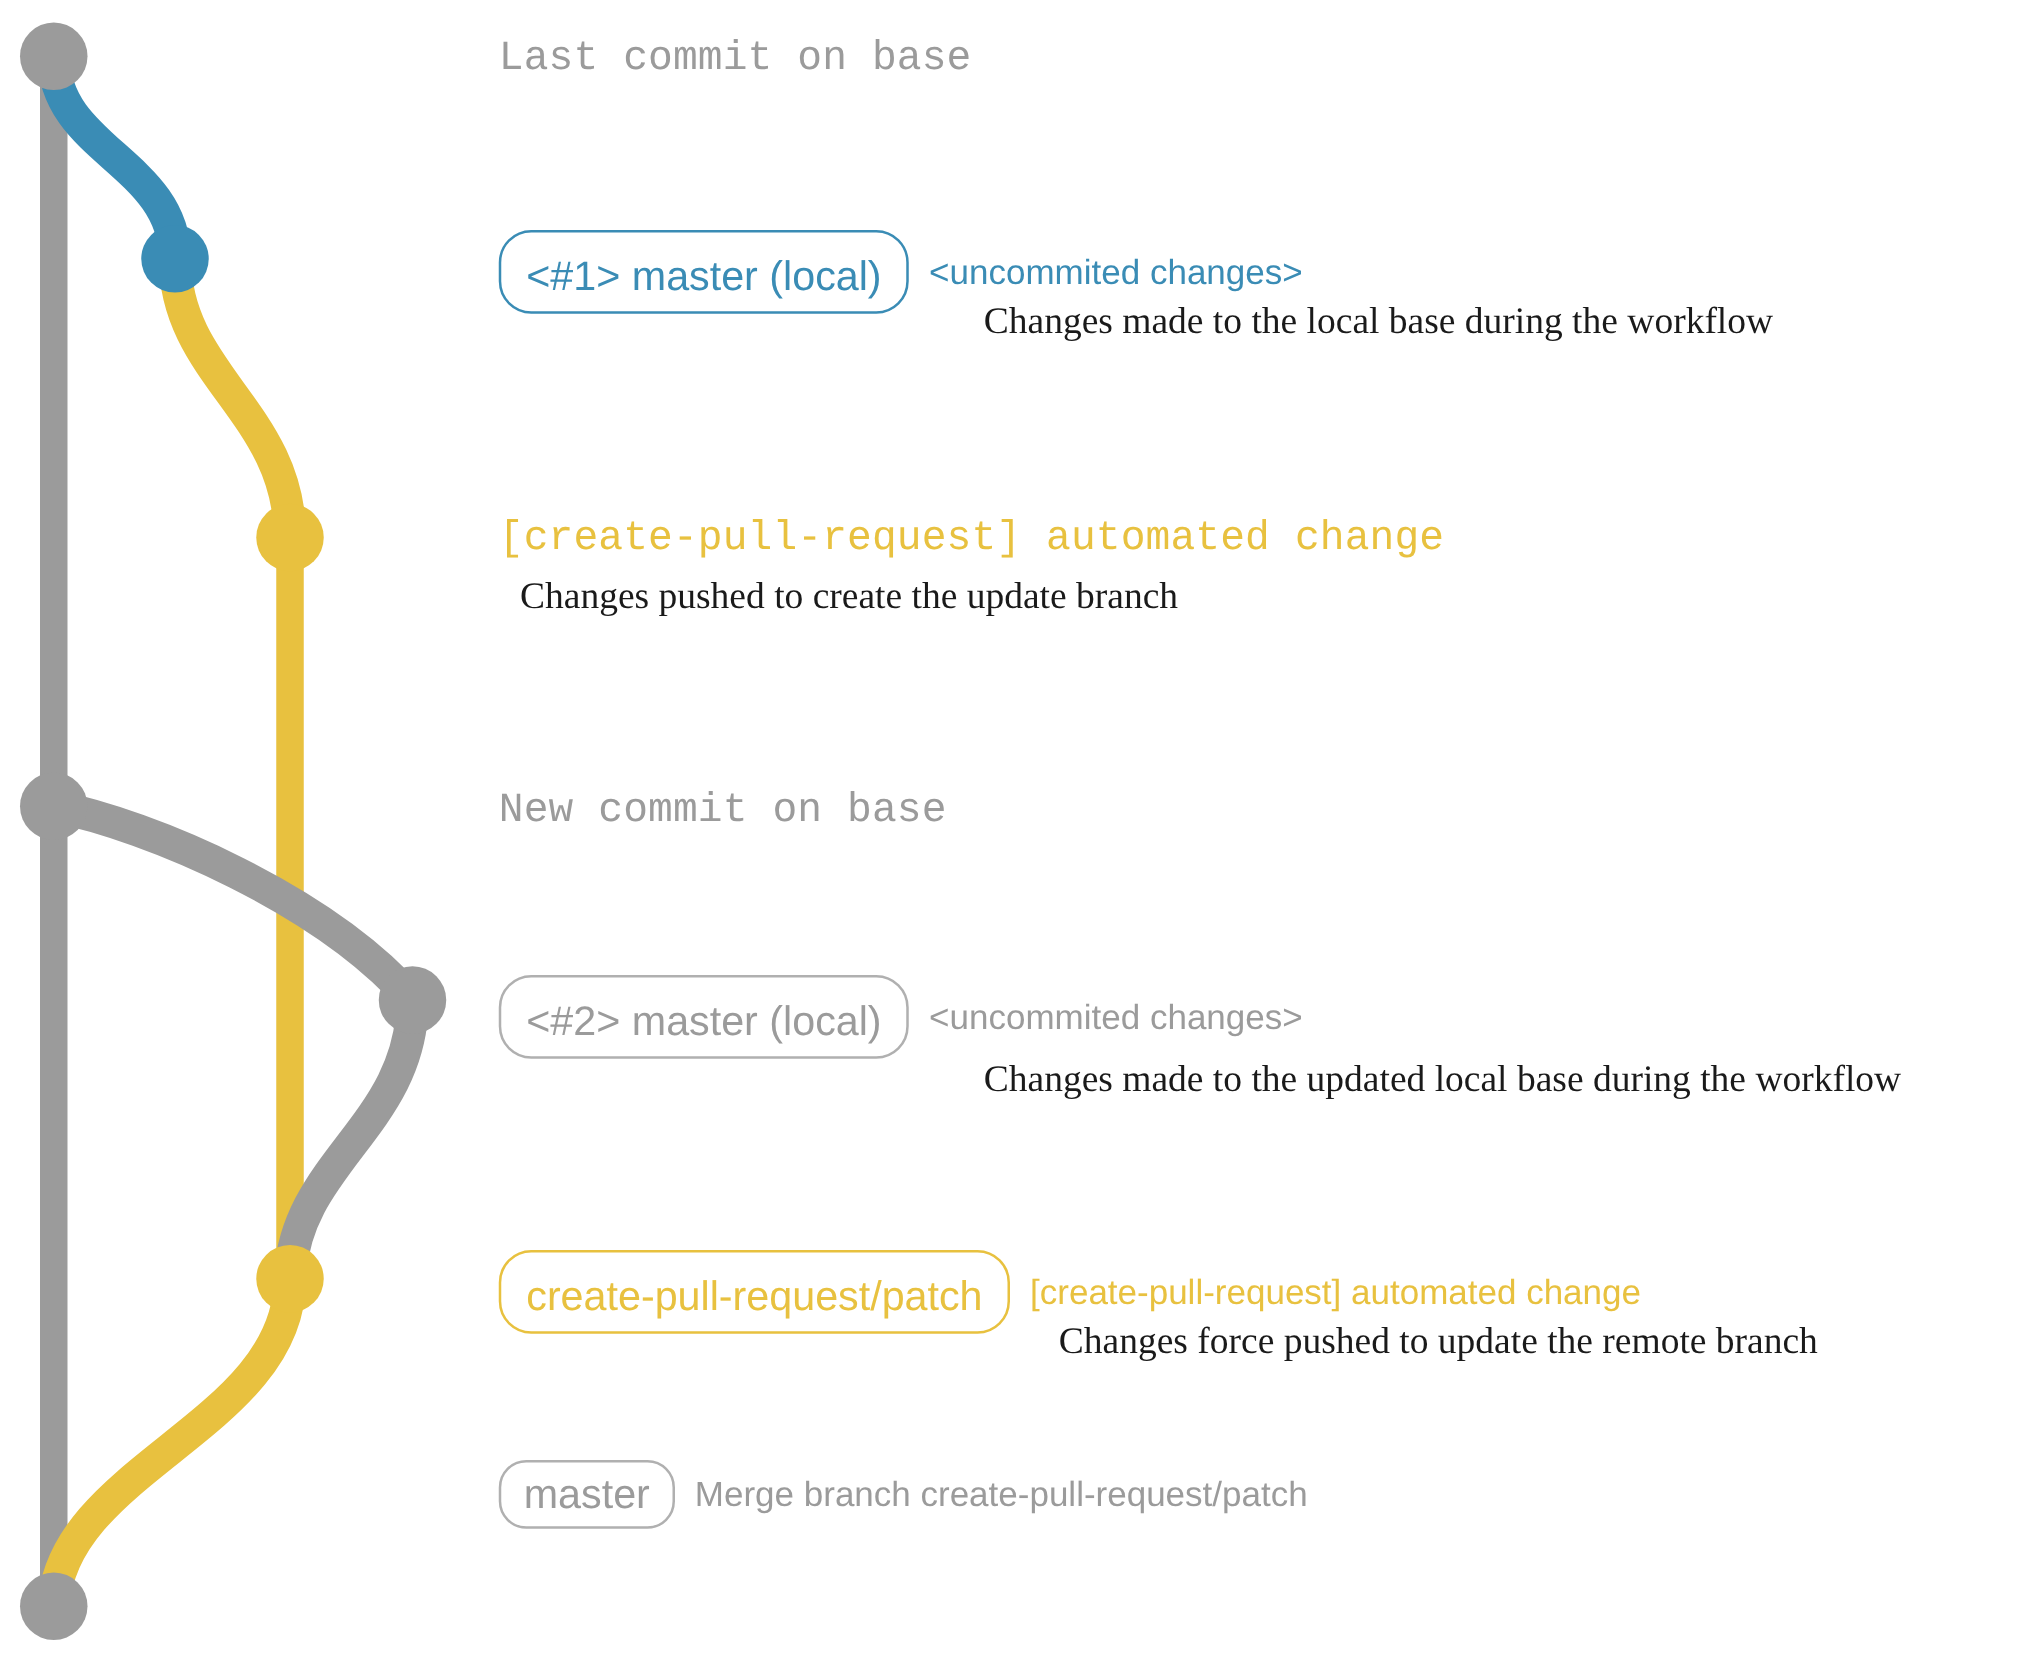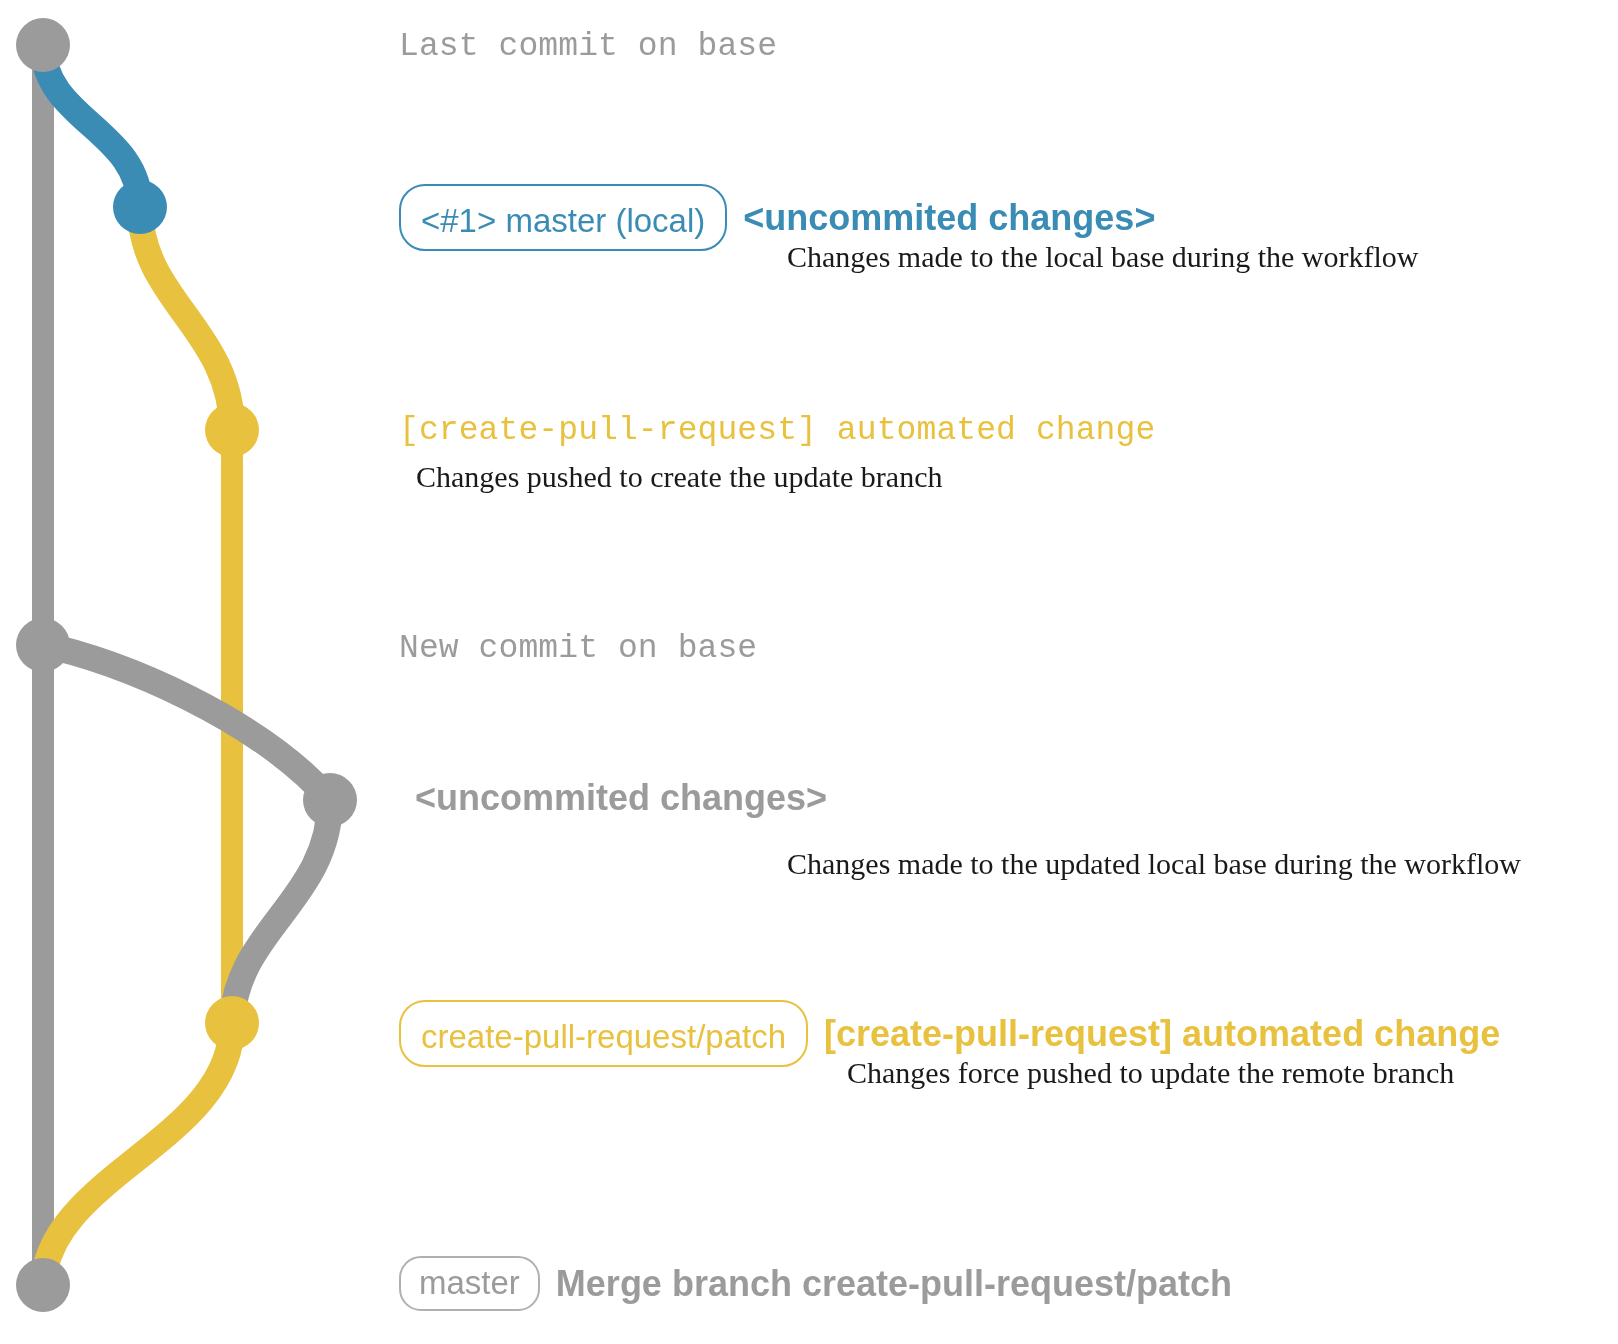--- a/index.html
+++ b/index.html
@@ -51,23 +51,22 @@
     line-height: 1;
     background: #ffffff;
   }
   .badge.blue   { color: #3a8cb5; border-color: #3a8cb5; }
   .badge.gray   { color: #9b9b9b; border-color: #b0b0b0; }
   .badge.yellow { color: #e8c13f; border-color: #e8c13f; }
 
   .badge-subject {
     margin-left: 16px;
     font-family: "Liberation Sans", sans-serif;
-    font-size: 36px;
+    font-size: 28px;
     line-height: 1;
-    font-weight: bold;
   }
   .badge-subject.blue   { color: #3a8cb5; }
   .badge-subject.gray   { color: #9b9b9b; }
   .badge-subject.yellow { color: #e8c13f; }
 
   
   .note {
     position: absolute;
     font-family: "Liberation Serif", serif;
     font-size: 30px;
@@ -122,26 +121,27 @@
 <div class="row" style="left:399px; top:414px;">
   <span class="subject yellow">[create-pull-request] automated change</span>
 </div>
 <div class="note" style="left:416px; top:462px;">Changes pushed to create the update branch</div>
 
 <div class="row" style="left:399px; top:632px;">
   <span class="subject gray">New commit on base</span>
 </div>
 
 <div class="row" style="left:399px; top:780px;">
+  <span class="badge gray">&lt;#2&gt; master (local)</span>
   <span class="badge-subject gray">&lt;uncommited changes&gt;</span>
 </div>
 <div class="note" style="left:787px; top:838px;margin-top:11px;">Changes made to the updated local base during the workflow</div>
 
 <div class="row" style="left:399px; top:1000px;">
   <span class="badge yellow">create-pull-request/patch</span>
   <span class="badge-subject yellow">[create-pull-request] automated change</span>
 </div>
 <div class="note" style="left:847px; top:1058px;">Changes force pushed to update the remote branch</div>
 
-<div class="row" style="left:399px; top:1256px;">
+<div class="row" style="left:399px; top:1168px;">
   <span class="badge gray badge-small">master</span>
   <span class="badge-subject gray">Merge branch create-pull-request/patch</span>
 </div>
 
 </body></html>

